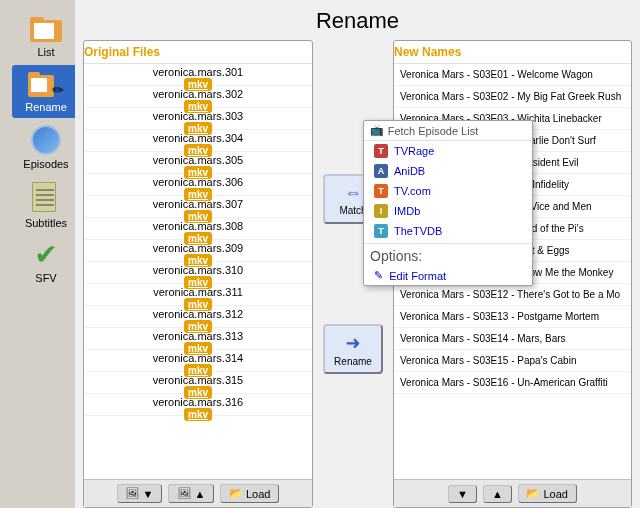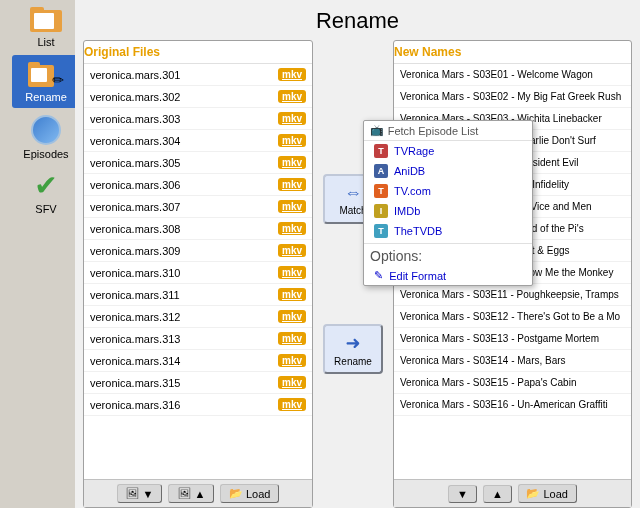--- a/index.html
+++ b/index.html
@@ -16,20 +16,21 @@
     .sidebar {
       position: absolute;
       left: 0; top: 0;
       width: 93px;
       height: 508px;
       background: #d4d0c8;
       border-right: 1px solid #a0a0a0;
       display: flex;
       flex-direction: column;
       align-items: center;
+      padding-top: 10px;
       gap: 2px;
     }
 
     .sidebar-item {
       width: 68px;
       display: flex;
       flex-direction: column;
       align-items: center;
       padding: 5px 4px;
       border-radius: 3px;
@@ -102,20 +103,21 @@
       overflow-x: hidden;
     }
 
     .file-item {
       display: flex;
       align-items: center;
       justify-content: space-between;
       padding: 2px 6px;
       border-bottom: 1px solid #f0f0f0;
       height: 22px;
+      flex-direction: column;
     }
 
     .file-name {
       font-size: 11px;
       color: #000;
     }
 
     .file-badge {
       background: #e8a000;
       color: white;
@@ -415,20 +417,33 @@
     </div>
     <span class="sidebar-label">Rename</span>
   </div>
 
 
   <div class="sidebar-item">
     <div class="globe-icon"></div>
     <span class="sidebar-label">Episodes</span>
   </div>
 
+  <div class="sidebar-item">
+    <div class="notes-icon">
+      <div class="notes-page">
+        <div class="notes-lines">
+          <div class="notes-line"></div>
+          <div class="notes-line"></div>
+          <div class="notes-line"></div>
+          <div class="notes-line"></div>
+        </div>
+      </div>
+    </div>
+    <span class="sidebar-label">Subtitles</span>
+  </div>
 
   <div class="sidebar-item">
     <span class="check-icon">✔</span>
     <span class="sidebar-label">SFV</span>
   </div>
 </div>
 
 <div class="main">
   <div class="page-title">Rename</div>
 
@@ -569,21 +584,20 @@
       <div class="new-name-item">Veronica Mars - S03E01 - Welcome Wagon</div>
           <div class="new-name-item">Veronica Mars - S03E02 - My Big Fat Greek Rush</div>
           <div class="new-name-item">Veronica Mars - S03E03 - Wichita Linebacker</div>
           <div class="new-name-item">Veronica Mars - S03E04 - Charlie Don't Surf</div>
           <div class="new-name-item">Veronica Mars - S03E05 - President Evil</div>
           <div class="new-name-item">Veronica Mars - S03E06 - Hi, Infidelity</div>
           <div class="new-name-item">Veronica Mars - S03E07 - Of Vice and Men</div>
           <div class="new-name-item">Veronica Mars - S03E08 - Lord of the Pi's</div>
           <div class="new-name-item">Veronica Mars - S03E09 - Spit &amp; Eggs</div>
           <div class="new-name-item">Veronica Mars - S03E10 - Show Me the Monkey</div>
-          <div class="new-name-item">Veronica Mars - S03E11 - Poughkeepsie, Tramps</div>
           <div class="new-name-item">Veronica Mars - S03E12 - There's Got to Be a Mo</div>
           <div class="new-name-item">Veronica Mars - S03E13 - Postgame Mortem</div>
           <div class="new-name-item">Veronica Mars - S03E14 - Mars, Bars</div>
           <div class="new-name-item">Veronica Mars - S03E15 - Papa's Cabin</div>
           <div class="new-name-item">Veronica Mars - S03E16 - Un-American Graffiti</div>
         </div>
       <div class="panel-bottom">
         <button class="bottom-btn">▼</button>
         <button class="bottom-btn">▲</button>
         <button class="bottom-btn">

